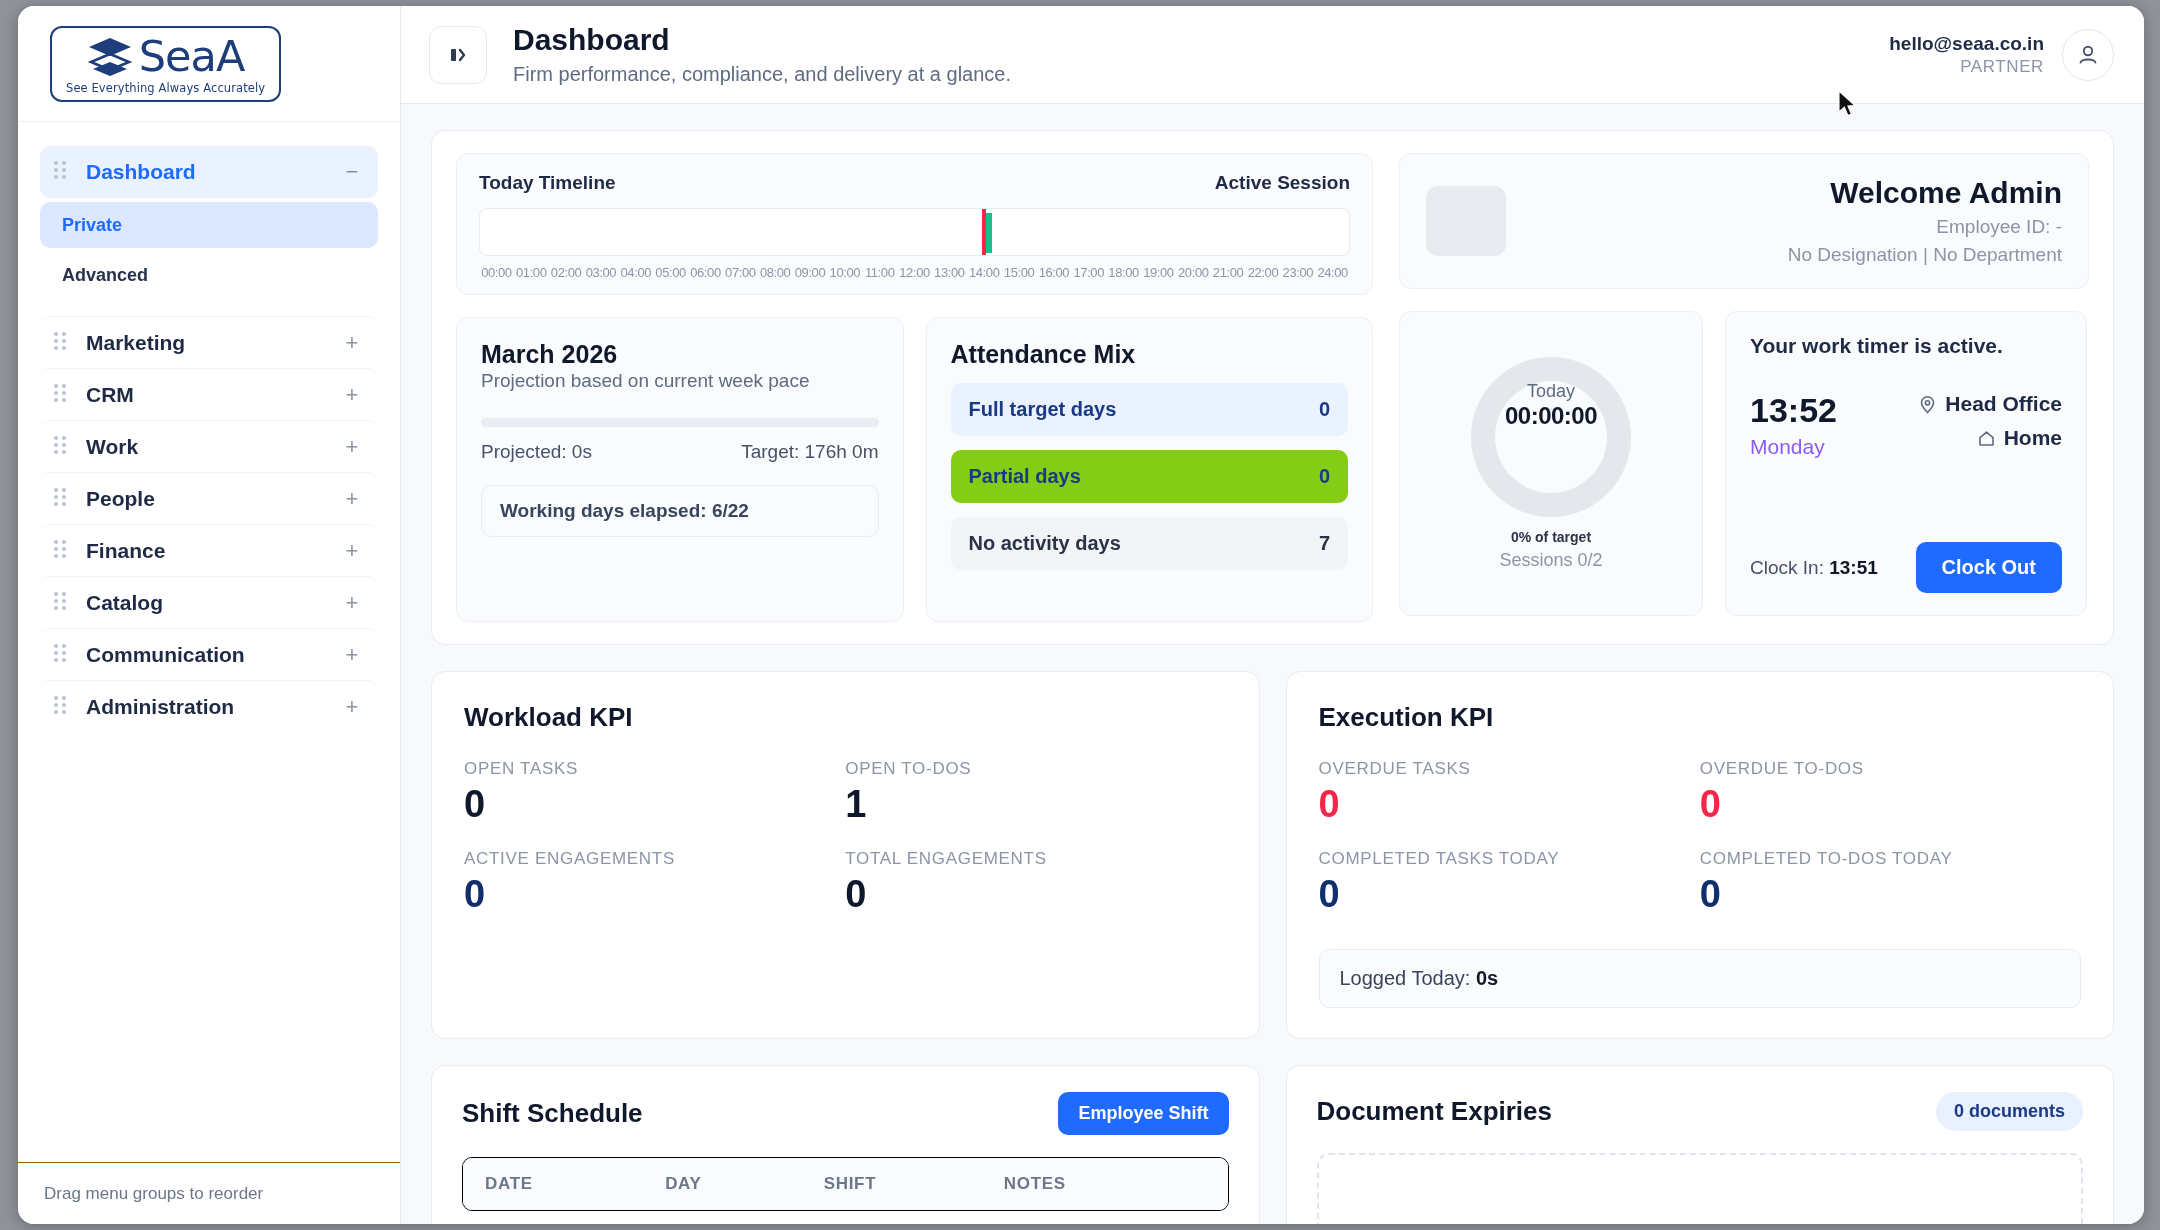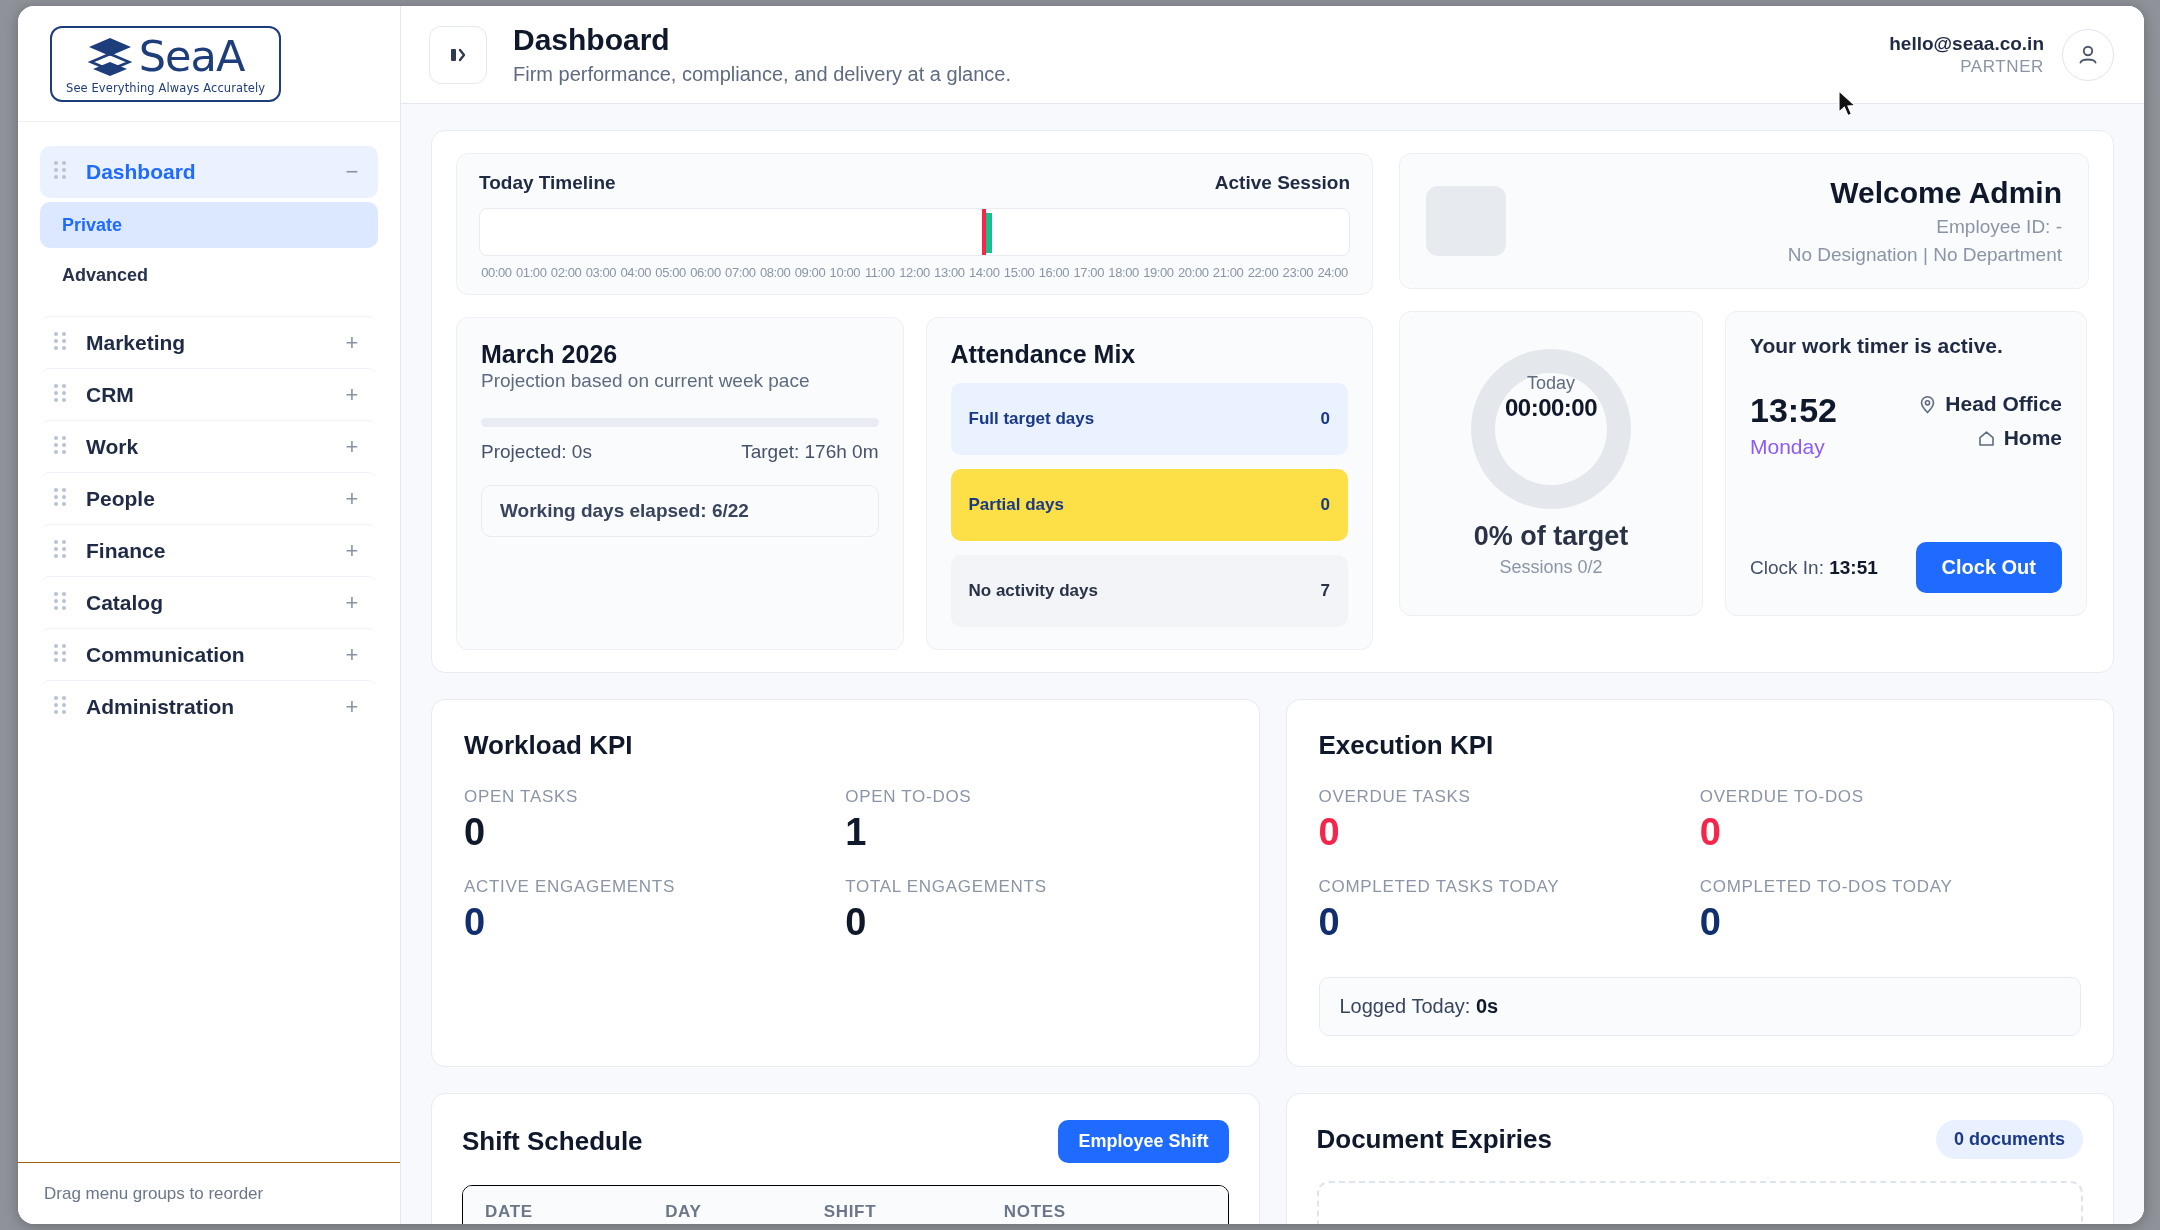--- a/index.html
+++ b/index.html
@@ -154,34 +154,34 @@
   .c-sub { font-size: 19px; color: #5e6b80; margin-top: 1px; }
   .bar-track { height: 9px; border-radius: 6px; background: #e9edf3; margin: 26px 0 14px 0; }
   .bar-fill { height: 100%; border-radius: 6px; background: #1f6bff; }
   .proj-row { display: flex; justify-content: space-between; font-size: 19px; color: #46526a; }
   .pill-box {
     margin-top: 22px; border: 1px solid #e7ebf2; border-radius: 10px;
     padding: 14px 18px; font-size: 19px; color: #39455c; font-weight: 700;
   }
   .att-row {
     display: flex; justify-content: space-between; align-items: center;
-    border-radius: 10px; padding: 26px 18px; margin-top: 14px;
-    font-size: 17px; font-weight: 700;
+    border-radius: 10px; padding: 15px 18px; margin-top: 14px;
+    font-size: 20px; font-weight: 700;
   }
   .att-row.blue   { background: #eaf1ff; color: #1b3a86; }
-  .att-row.blue2  { background: #fde047; color: #1b3a86; gap: 13px; }
+  .att-row.blue2  { background: #84cc16; color: #1b3a86; gap: 13px; }
   .att-row.grey   { background: #f2f4f7; color: #2a3346; }
 
   .donut { position: relative; width: 160px; height: 160px; border-radius: 50%;
            background: #e4e7ec; display: flex; align-items: center; justify-content: center; }
   .donut-hole { width: 112px; height: 112px; border-radius: 50%; background: #fafbfd;
                 display: flex; flex-direction: column; align-items: center; justify-content: flex-start; }
   .donut-lbl { font-size: 18px; color: #5e6b80; }
   .donut-val { font-size: 24px; font-weight: 700; color: #10182b; letter-spacing: -.5px; }
-  .donut-pct { margin-top: 12px; font-size: 27px; font-weight: 700; color: #2a3346; }
+  .donut-pct { margin-top: 12px; font-size: 14px; font-weight: 700; color: #2a3346; }
   .donut-ses { margin-top: 5px; font-size: 18px; color: #8b95a6; }
 
   .timer-h { font-size: 21px; font-weight: 700; color: #1f2a44; }
   .timer-mid { display: flex; justify-content: space-between; align-items: flex-start; margin-top: 34px; }
   .timer-time { font-size: 34px; font-weight: 700; color: #10182b; line-height: 1.1; }
   .timer-day { font-size: 21px; color: #8b5cf6; margin-top: 6px; }
   .timer-meta { text-align: right; }
   .meta-line { display: flex; align-items: center; justify-content: flex-end; gap: 8px;
                font-size: 21px; font-weight: 700; color: #1f2a44; }
   .meta-line + .meta-line { margin-top: 10px; }

